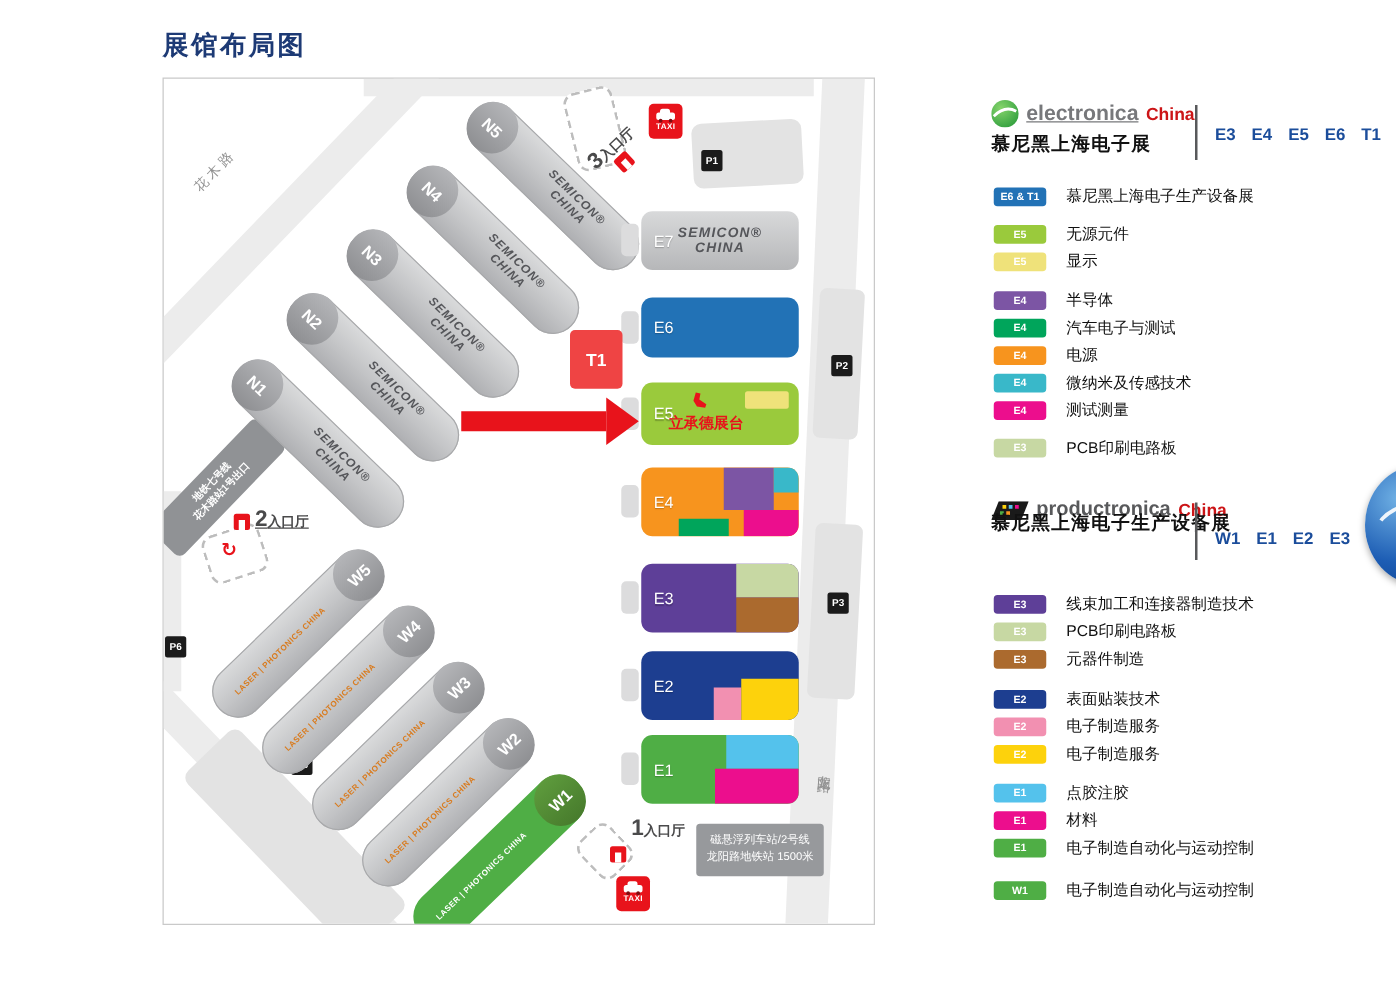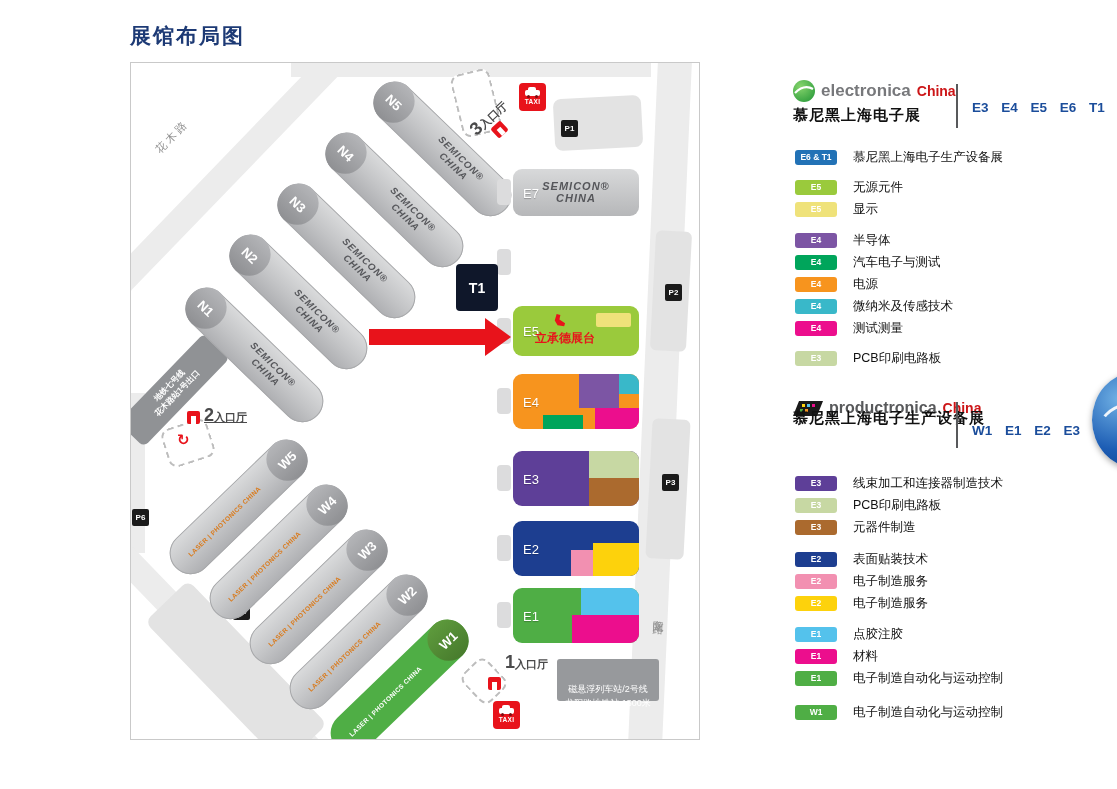--- a/index.html
+++ b/index.html
@@ -79,25 +79,25 @@
   .taxi { position:absolute; width:27px; height:28px; background:#e8131b; border-radius:4px;
     display:flex; flex-direction:column; align-items:center; justify-content:center; gap:2px; }
   .car { width:15px; height:6px; background:#fff; border-radius:2px; position:relative; }
   .car::before { content:""; position:absolute; left:3px; top:-3px; width:8px; height:4px;
     background:#fff; border-radius:2px 2px 0 0; }
   .car::after { content:""; position:absolute; bottom:-2px; left:2px; width:3px; height:3px;
     background:#7c0d12; border-radius:50%; box-shadow:8px 0 0 #7c0d12; }
   .taxi-label { color:#fff; font-size:6.5px; font-weight:bold; letter-spacing:0.3px; }
 
   .maglev { position:absolute; left:426px; top:596px; width:102px; height:42px; background:#97999c;
-    color:#fff; font-size:9px; text-align:center; line-height:1.6; padding-top:23px; border-radius:3px; }
+    color:#fff; font-size:9px; text-align:center; line-height:1.6; padding-top:5px; border-radius:3px; }
 
   
   .brandrow { position:absolute; display:flex; align-items:center; gap:6px; }
-  .brandname { font-size:17px; font-weight:bold; color:#77787b; }
+  .brandname { font-size:17px; font-weight:bold; color:#77787b;text-decoration:underline; }
   .brandname2 { font-size:16px; font-weight:bold; color:#58595b; }
   .brandcountry { font-size:14px; font-weight:bold; color:#cc1517; }
   .sec-title { position:absolute; font-size:15px; font-weight:bold; color:#111; letter-spacing:1px; }
   .vline { position:absolute; width:2px; background:#58595b; }
   .halls { position:absolute; font-size:13.5px; font-weight:bold; color:#1b4d9b; word-spacing:9px; }
   .lrow { position:absolute; left:795px; display:flex; align-items:center; height:16px; }
   .badge { width:42px; height:15px; border-radius:3px; color:#fff; font-size:8.5px; font-weight:bold;
     display:flex; align-items:center; justify-content:center; flex:none; }
   .llabel { margin-left:16px; font-size:12.5px; color:#111; white-space:nowrap; }
 
@@ -190,20 +190,23 @@
   <div class="stub" style="top:325px;"></div>
   <div class="stub" style="top:402px;"></div>
   <div class="stub" style="top:472px;"></div>
   <div class="stub" style="top:539px;"></div>
 
   <div class="ehall gray" style="top:106px;height:47px;">
     <span class="hall-label">E7</span>
     <span class="e7-brand"><span>SEMICON®</span><br><span>CHINA</span></span>
   </div>
 
+  <div class="ehall" style="top: 175px; height: 48px; background: rgb(34, 114, 182);">
+    <span class="hall-label">E6</span>
+  </div>
 
   <div class="ehall" style="top: 243px; height: 50px; background: rgb(154, 202, 60);">
     <span class="hall-label">E5</span>
   </div>
 
   <div class="ehall" style="top: 311px; height: 55px; background: rgb(247, 148, 30);">
     <div class="seg" style="left: 66px; top: 0px; width: 40px; height: 34px; background: rgb(124, 85, 164);"></div>
     <div class="seg" style="left: 106px; top: 0px; width: 20px; height: 20px; background: rgb(57, 184, 201);"></div>
     <div class="seg" style="left: 82px; top: 34px; width: 44px; height: 21px; background: rgb(236, 14, 141);"></div>
     <div class="seg" style="left: 30px; top: 41px; width: 40px; height: 14px; background: rgb(0, 165, 91);"></div>
@@ -221,21 +224,21 @@
     <div class="seg" style="left: 80px; top: 22px; width: 46px; height: 33px; background: rgb(253, 210, 12);"></div>
     <span class="hall-label">E2</span>
   </div>
 
   <div class="ehall" style="top: 525px; height: 55px; background: rgb(79, 174, 69);">
     <div class="seg" style="left: 68px; top: 0px; width: 58px; height: 27px; background: rgb(84, 194, 236);"></div>
     <div class="seg" style="left: 59px; top: 27px; width: 67px; height: 28px; background: rgb(236, 14, 141);"></div>
     <span class="hall-label">E1</span>
   </div>
 
-  <div id="t1" style="background: #0f172a;">
+  <div id="t1" style="background: #ef4444;">
     <span>T1</span>
   </div>
 
   <div class="arrow-shaft" style="background: rgb(232, 19, 27);"></div>
   <div class="arrow-head" style="border-left-color: rgb(232, 19, 27);"></div>
   <div class="pale-strip" style="background: rgb(239, 226, 122);"></div>
   <span class="booth-ico">
     <svg width="15" height="15" viewBox="0 0 16 16">
         <path d="M6 1 L10 2 L9 7 L15 11 L14 14 L7 13 L4 8 Z" fill="#e8131b"></path>
       </svg>

